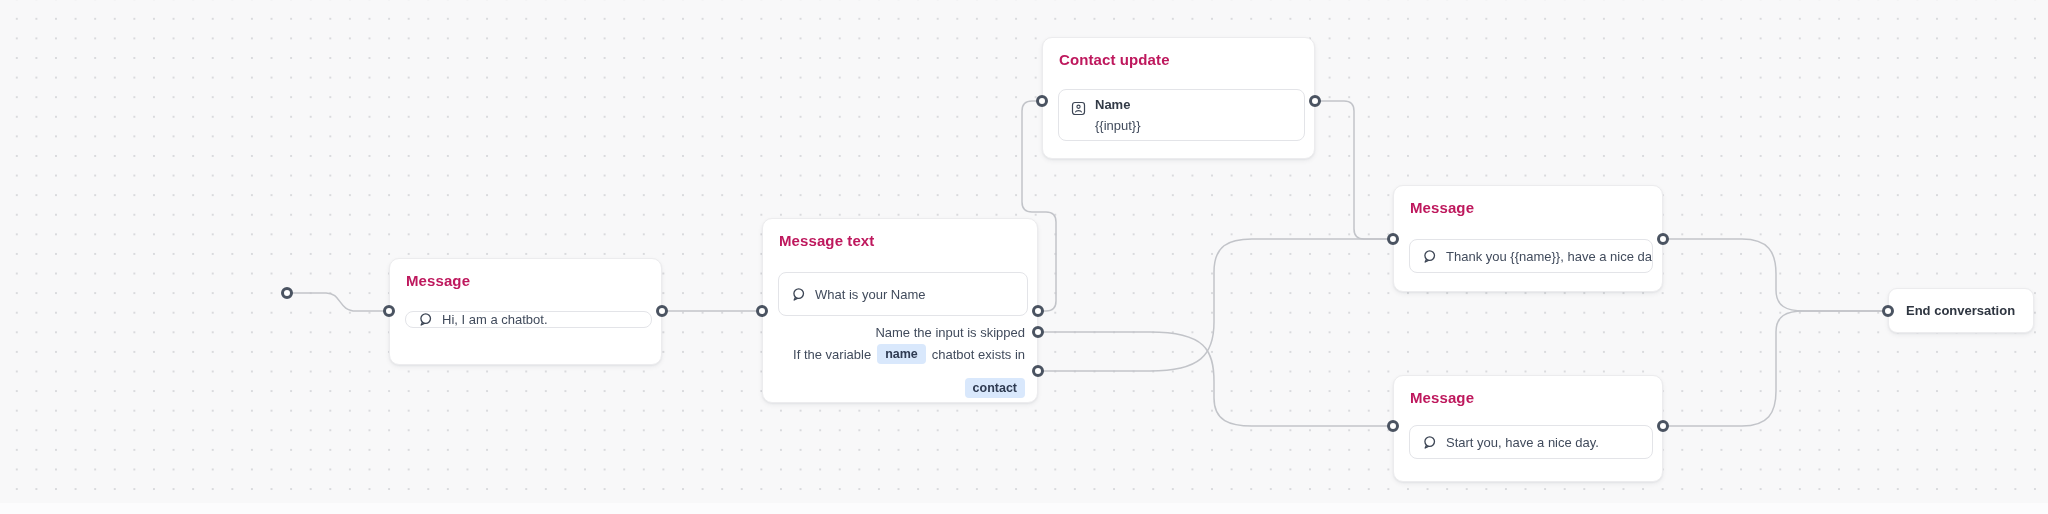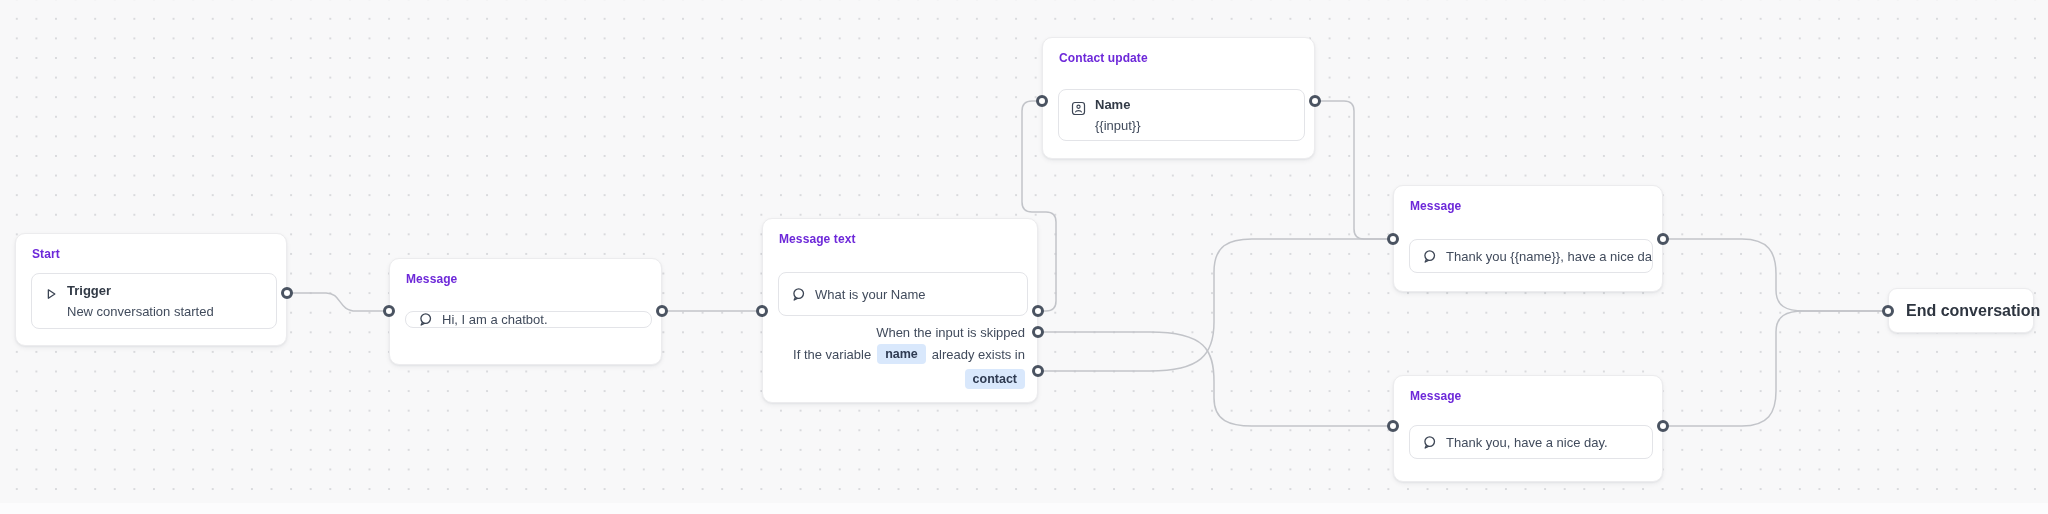--- a/index.html
+++ b/index.html
@@ -11,78 +11,64 @@
     font-family:"Liberation Sans",sans-serif;color:#414b5c;
   }
   #edges{position:absolute;left:0;top:0;width:2048px;height:514px;z-index:1;}
   #edges path{fill:none;stroke:#c2c4c9;stroke-width:1.5;stroke-linecap:round;}
   .node{
     position:absolute;background:#fff;border:1px solid #ececee;border-radius:10px;
     box-shadow:0 2px 5px rgba(20,28,45,.06),0 1px 2px rgba(20,28,45,.05);
     box-sizing:border-box;z-index:2;
   }
   .node-title{
-    position:absolute;left:16px;top:13px;font-size:12px;font-weight:700;
-    color:#6d28d9;letter-spacing:.1px;white-space:nowrap;
+    position:absolute;left:16px;top:13px;font-size:15px;font-weight:700;
+    color:#be185d;letter-spacing:.1px;white-space:nowrap;
   }
   .card{
     position:absolute;left:15px;right:9px;background:#fff;border:1px solid #e3e4e8;
     border-radius:8px;display:flex;align-items:center;gap:9px;padding:0 12px;
     box-sizing:border-box;font-size:13px;color:#414b5c;white-space:nowrap;overflow:hidden;
   }
   .icon{display:inline-flex;flex:0 0 auto;color:#3c4554;}
   .cap-row{position:absolute;right:12px;text-align:right;font-size:13px;color:#414b5c;white-space:nowrap;}
   .exists-line1{display:flex;align-items:center;gap:6px;justify-content:flex-end;}
-  .exists-line2{margin-top:5px;text-align:right;text-decoration:underline;}
+  .exists-line2{margin-top:14px;text-align:right;text-decoration:underline;}
   .chip{
     display:inline-block;background:#d9e8fc;color:#2f3b52;font-weight:700;font-size:12.5px;
     padding:2.5px 8px;border-radius:4px;line-height:1.2;
   }
   .port{
     position:absolute;width:12px;height:12px;box-sizing:border-box;background:#fff;
     border:3px solid #4a5361;border-radius:50%;transform:translate(-50%,-50%);z-index:3;
   }
   .two-line .text-stack{display:flex;flex-direction:column;gap:6px;}
   .bold-line{font-weight:700;color:#323a46;}
   .end-node{
-    display:flex;align-items:center;padding-left:17px;font-size:16px;font-weight:700;
+    display:flex;align-items:center;padding-left:17px;font-size:13px;font-weight:700;
     color:#2e3540;border-radius:9px;white-space:nowrap;
   }
   #bottom-strip{position:absolute;left:0;bottom:0;width:2048px;height:11px;background:#fcfcfd;z-index:0;}
 </style>
 </head>
 <body>
 
 <div id="canvas">
 
   <svg id="edges">
     <path d="M 287 293 H 326 C 342 293 338 311 356 311 H 389"></path>
     <path d="M 662 311 H 762"></path>
     <path d="M 1038 311 H 1046 Q 1056 311 1056 301 V 222 Q 1056 212 1046 212 H 1032 Q 1022 212 1022 202 V 111 Q 1022 101 1032 101 H 1042"></path>
     <path d="M 1315 101 H 1344 Q 1354 101 1354 111 V 229 Q 1354 239 1364 239 H 1393"></path>
     <path d="M 1038 332 H 1150 C 1205 332 1214 350 1214 382 V 398 C 1214 421 1230 426 1252 426 H 1393"></path>
     <path d="M 1038 371 H 1150 C 1200 371 1214 355 1214 322 V 272 C 1214 246 1228 239 1252 239 H 1393"></path>
     <path d="M 1663 239 H 1742 C 1768 239 1776 252 1776 274 V 290 C 1776 306 1786 311 1804 311 H 1888"></path>
     <path d="M 1663 426 H 1742 C 1768 426 1776 413 1776 391 V 332 C 1776 316 1786 311 1804 311 H 1888"></path>
   </svg>
 
-  <div class="node" style="left:15px;top:233px;width:272px;height:113px">
-    <div class="node-title">Start</div>
-    <div class="card two-line" style="top:39px;height:56px">
-      <span class="icon" style="align-self:flex-start;margin-top:13px">
-        <svg width="14" height="14" viewBox="0 0 16 16">
-            <path d="M5 3.2 L12.4 8 L5 12.8 Z" fill="none" stroke="currentColor" stroke-width="1.5" stroke-linejoin="round"></path>
-          </svg>
-      </span>
-      <span class="text-stack">
-        <span class="bold-line">Trigger</span>
-        <span>New conversation started</span>
-      </span>
-    </div>
-  </div>
 
   <div class="node" style="left:389px;top:258px;width:273px;height:107px">
     <div class="node-title">Message</div>
     <div class="card" style="top:52px;height:17px">
       <span class="icon">
         <svg width="15" height="15" viewBox="0 0 16 16">
             <circle cx="8.2" cy="7" r="5.1" fill="none" stroke="currentColor" stroke-width="1.4"></circle>
             <path d="M4.6 11.2 L3.4 13.9 L6.8 12.2" fill="none" stroke="currentColor" stroke-width="1.4" stroke-linejoin="round" stroke-linecap="round"></path>
           </svg>
       </span>
@@ -95,27 +81,27 @@
     <div class="card" style="top:53px;height:44px">
       <span class="icon">
         <svg width="15" height="15" viewBox="0 0 16 16">
             <circle cx="8.2" cy="7" r="5.1" fill="none" stroke="currentColor" stroke-width="1.4"></circle>
             <path d="M4.6 11.2 L3.4 13.9 L6.8 12.2" fill="none" stroke="currentColor" stroke-width="1.4" stroke-linejoin="round" stroke-linecap="round"></path>
           </svg>
       </span>
       <span>What is your Name</span>
     </div>
     <div class="cap-row" style="top:106px">
-      <span>When the input is skipped</span>
+      <span>Name the input is skipped</span>
     </div>
     <div class="cap-row" style="top:125px">
       <div class="exists-line1">
         <span>If the variable</span>
         <span class="chip">name</span>
-        <span>already exists in</span>
+        <span>chatbot exists in</span>
       </div>
       <div class="exists-line2">
         <span class="chip">contact</span>
       </div>
     </div>
   </div>
 
   <div class="node" style="left:1042px;top:37px;width:273px;height:122px">
     <div class="node-title">Contact update</div>
     <div class="card two-line" style="top:51px;height:52px">
@@ -148,21 +134,21 @@
 
   <div class="node" style="left:1393px;top:375px;width:270px;height:107px">
     <div class="node-title">Message</div>
     <div class="card" style="top:49px;height:34px">
       <span class="icon">
         <svg width="15" height="15" viewBox="0 0 16 16">
             <circle cx="8.2" cy="7" r="5.1" fill="none" stroke="currentColor" stroke-width="1.4"></circle>
             <path d="M4.6 11.2 L3.4 13.9 L6.8 12.2" fill="none" stroke="currentColor" stroke-width="1.4" stroke-linejoin="round" stroke-linecap="round"></path>
           </svg>
       </span>
-      <span>Thank you, have a nice day.</span>
+      <span>Start you, have a nice day.</span>
     </div>
   </div>
 
   <div class="node end-node" style="left:1888px;top:288px;width:146px;height:45px">
     <span>End conversation</span>
   </div>
 
   <div class="port" style="left:287px;top:293px"></div>
   <div class="port" style="left:389px;top:311px"></div>
   <div class="port" style="left:662px;top:311px"></div>

